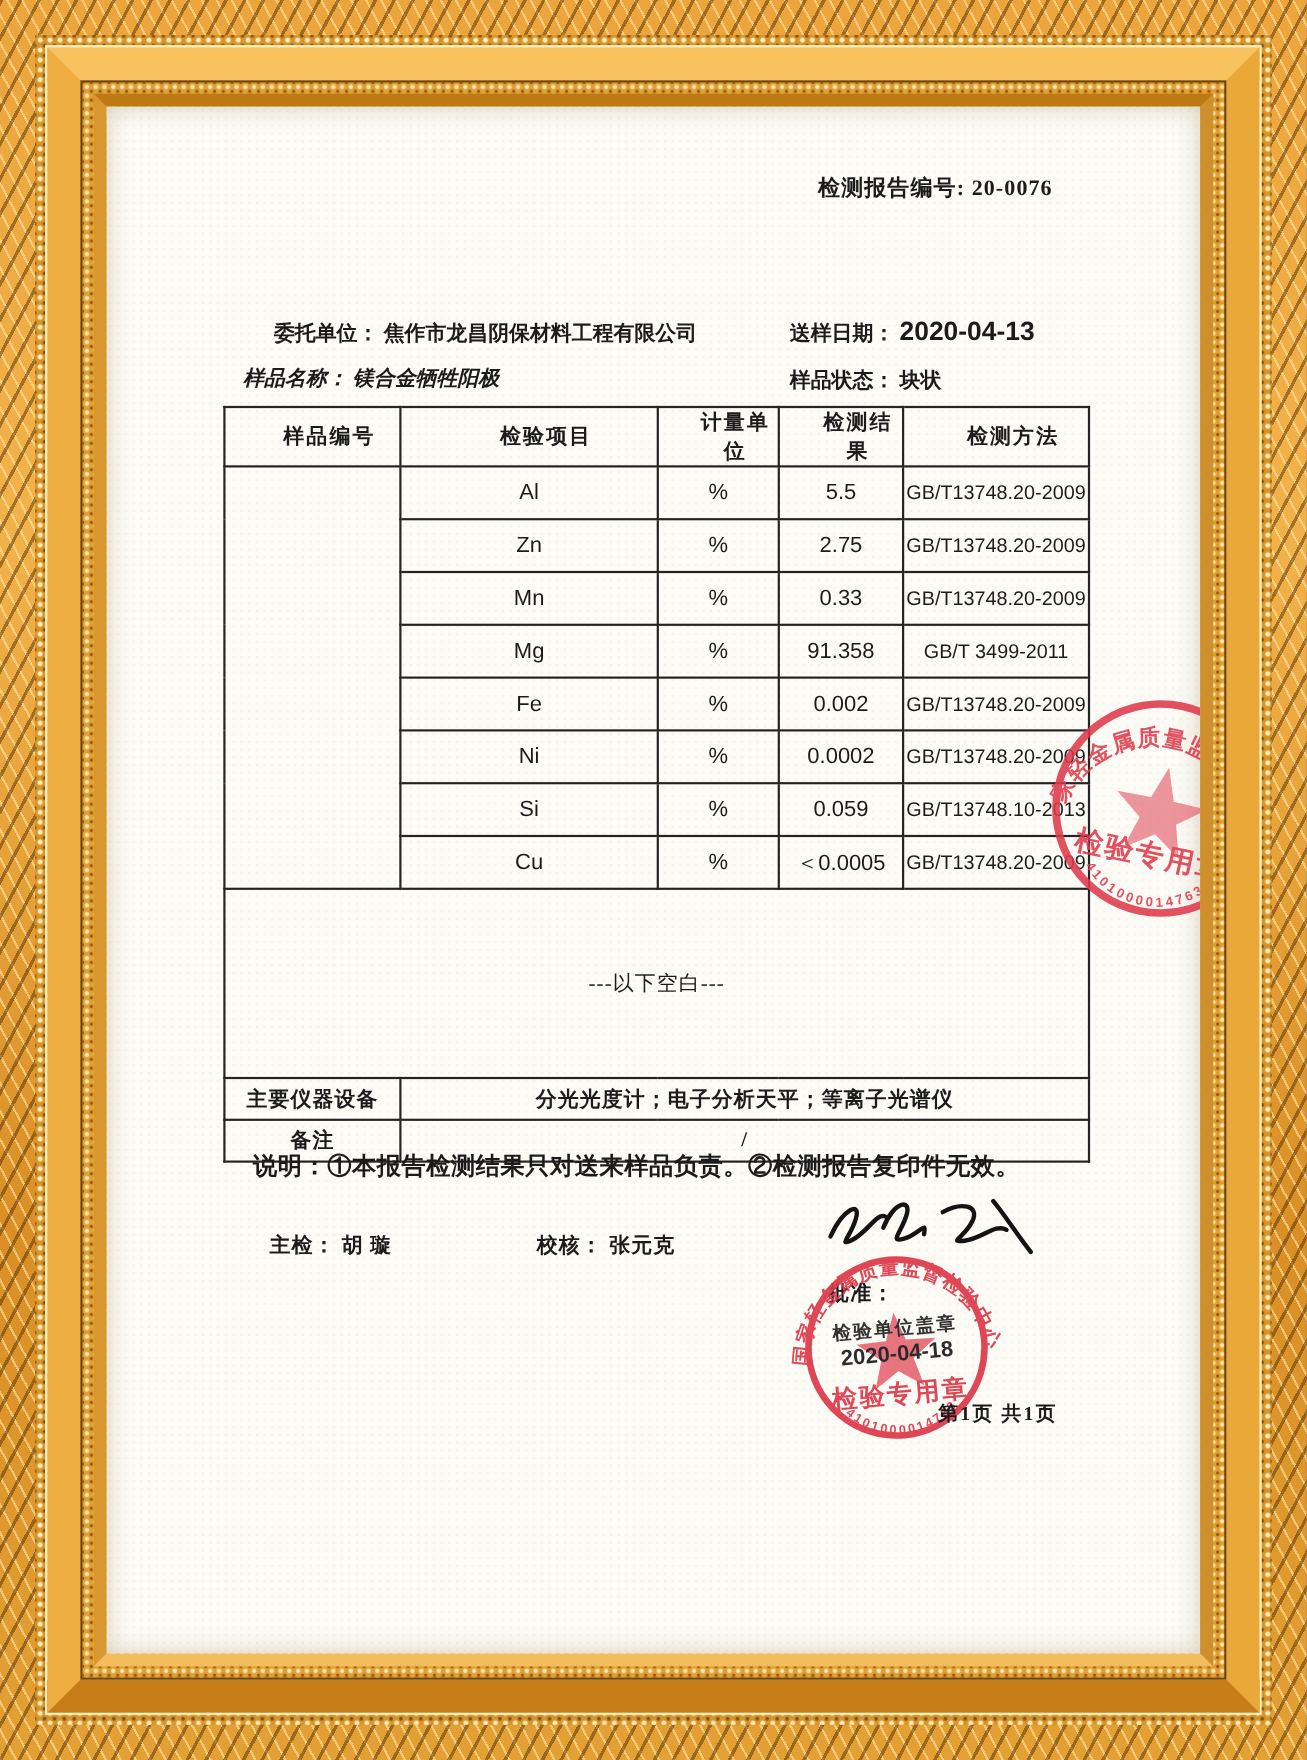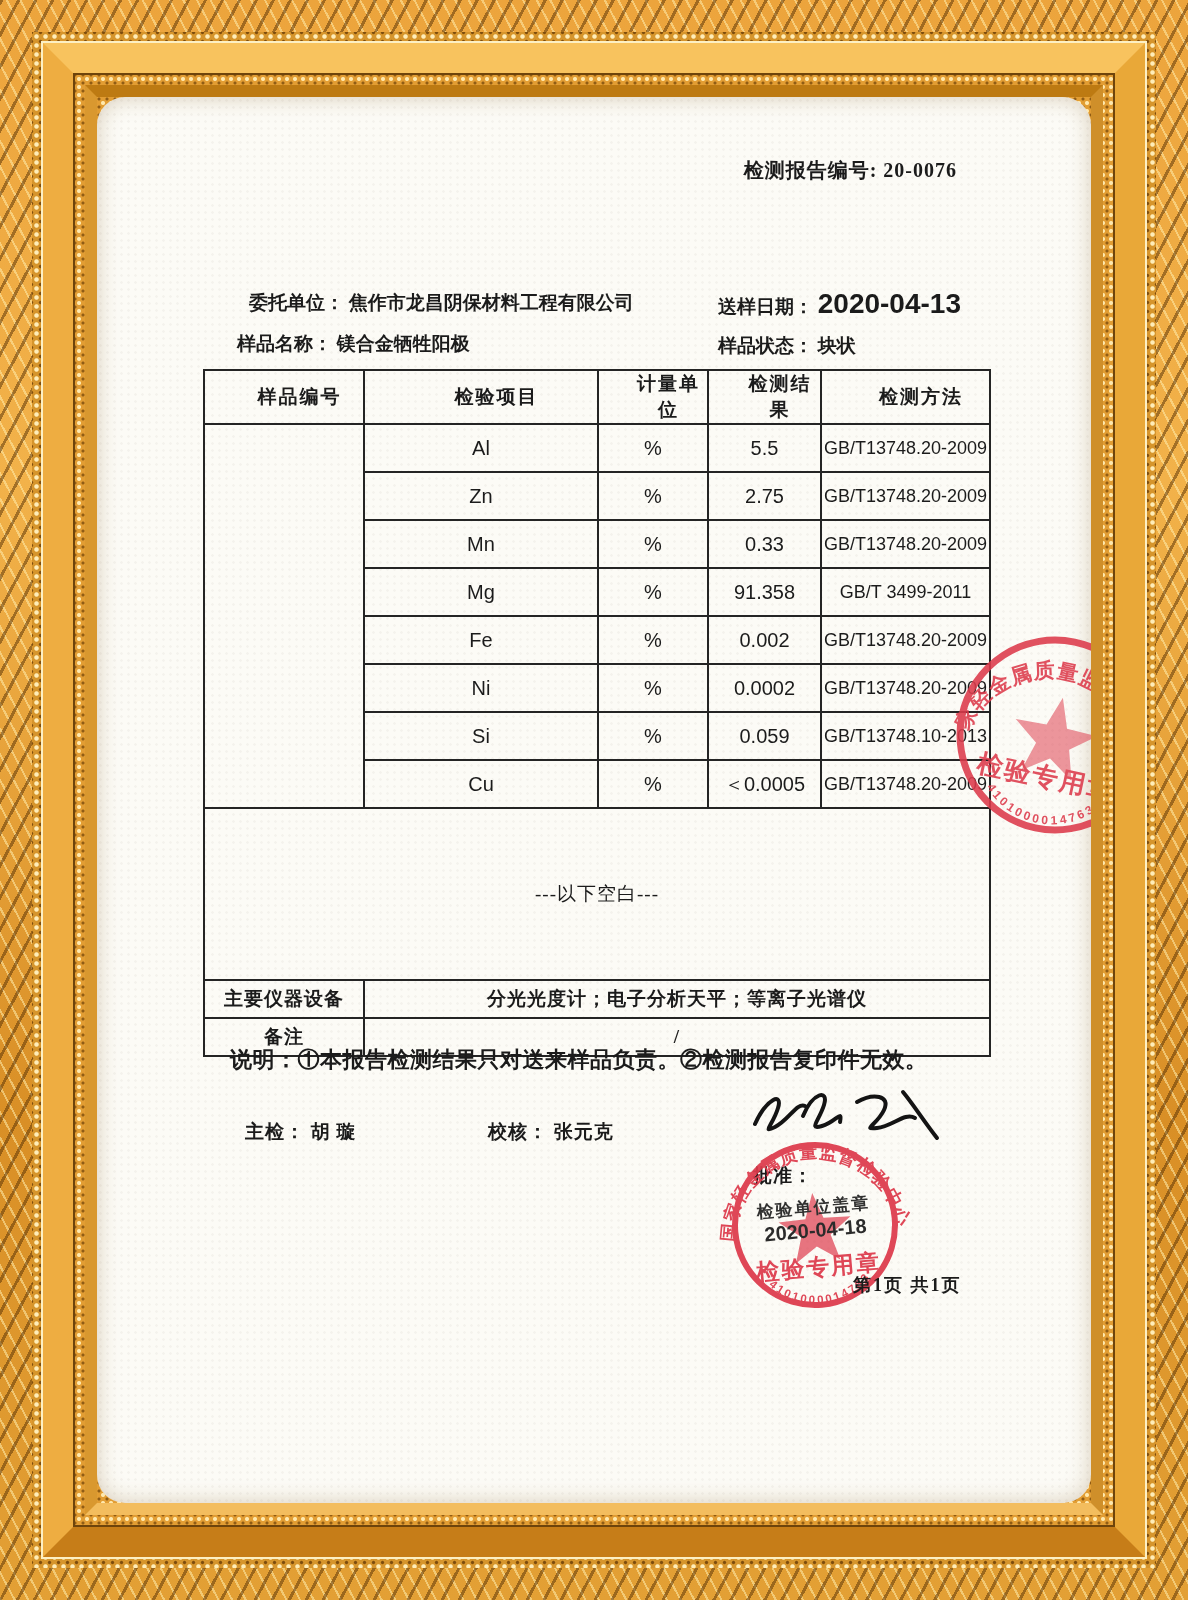--- a/index.html
+++ b/index.html
@@ -40,34 +40,33 @@
   .f-lip{
     border:12px solid;
     border-color:#bd7a12 #cf8f2a #f3bd5e #d9982f;
   }
   
   .paper{
     position:relative;overflow:hidden;background:#fcfbf6;color:#1b1b1b;
     background-image:radial-gradient(rgba(125,112,88,.06) 1px, rgba(0,0,0,0) 1.5px);
     background-size:7px 7px;
     box-shadow:inset 0 0 22px rgba(122,82,20,.28);
-    border-radius:28px;
   }
   .abs{position:absolute;}
   
   .report-no{top:60px;right:134px;font-size:20px;letter-spacing:1px;font-weight:bold;}
   .title-wrap{top:106px;left:0;width:100%;text-align:center;}
   .title{
     display:inline-block;font-family:"Liberation Sans","DejaVu Sans",sans-serif;
     font-weight:bold;font-size:30px;letter-spacing:3px;
     border-bottom:3px solid #1a1a1a;padding:0 6px 7px 6px;
   }
   .lbl{font-weight:bold;}
   .info{font-size:19px;}
-  .v-sans{font-family:"Liberation Sans","DejaVu Sans",sans-serif;font-weight:bold;font-size:28px;}
+  .v-sans{font-family:"Liberation Sans","DejaVu Sans",sans-serif;font-weight:bold;font-size:24px;}
   
   table.report{
     position:absolute;left:106px;top:272px;width:786px;
     border-collapse:collapse;table-layout:fixed;
   }
   table.report th,table.report td{
     border:2px solid #242424;text-align:center;vertical-align:middle;
     padding:0;overflow:hidden;
   }
   table.report th{height:34px;font-size:19px;font-weight:bold;letter-spacing:2px;padding-left:31px;}
@@ -105,21 +104,21 @@
 
 
          <div class="abs info" style="top:193px;left:136px;margin-left:16px;">
            <span class="lbl">委托单位：</span>
            <span class="lbl">焦作市龙昌阴保材料工程有限公司</span>
          </div>
          <div class="abs info" style="top:191px;left:621px;">
            <span class="lbl">送样日期：</span>
            <span class="v-sans">2020-04-13</span>
          </div>
-         <div class="abs info" style="top:234px;left:140px;">
+         <div class="abs info" style="top:234px;left:124px;font-style:italic;">
            <span class="lbl">样品名称：</span>
            <span class="lbl">镁合金牺牲阳极</span>
          </div>
          <div class="abs info" style="top:236px;left:621px;">
            <span class="lbl">样品状态：</span>
            <span class="lbl">块状</span>
          </div>
 
          <table class="report">
            <colgroup>

